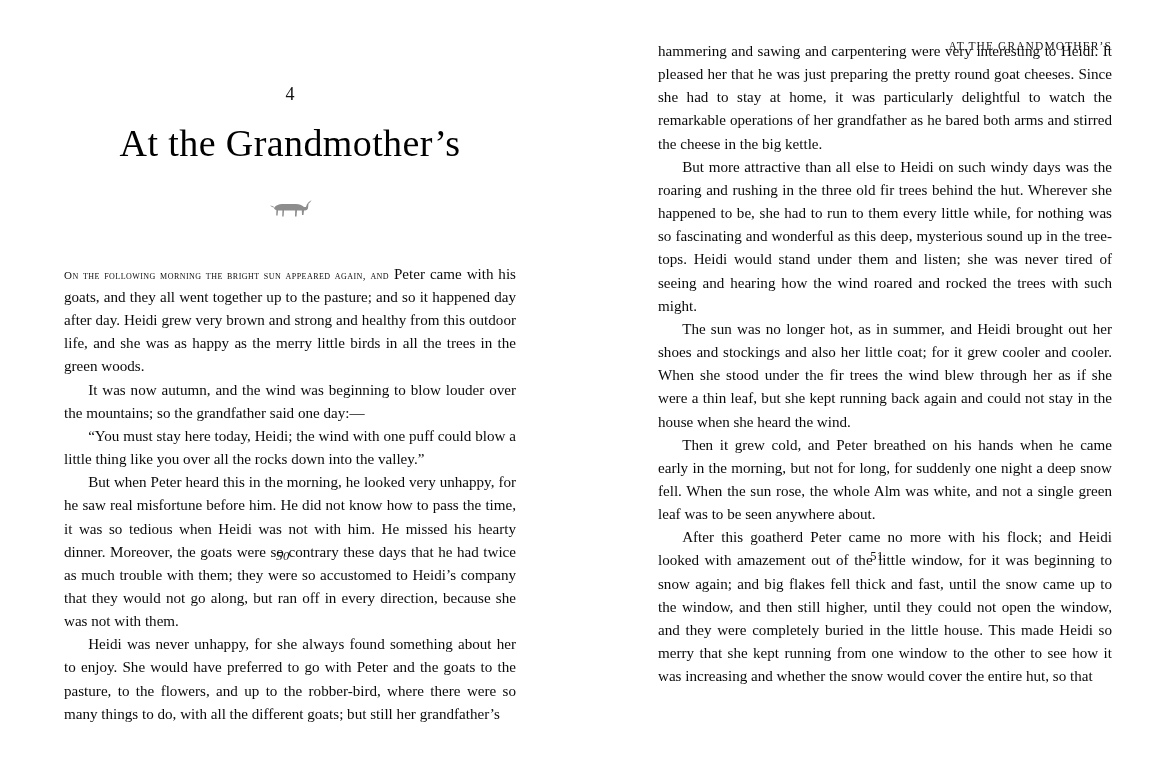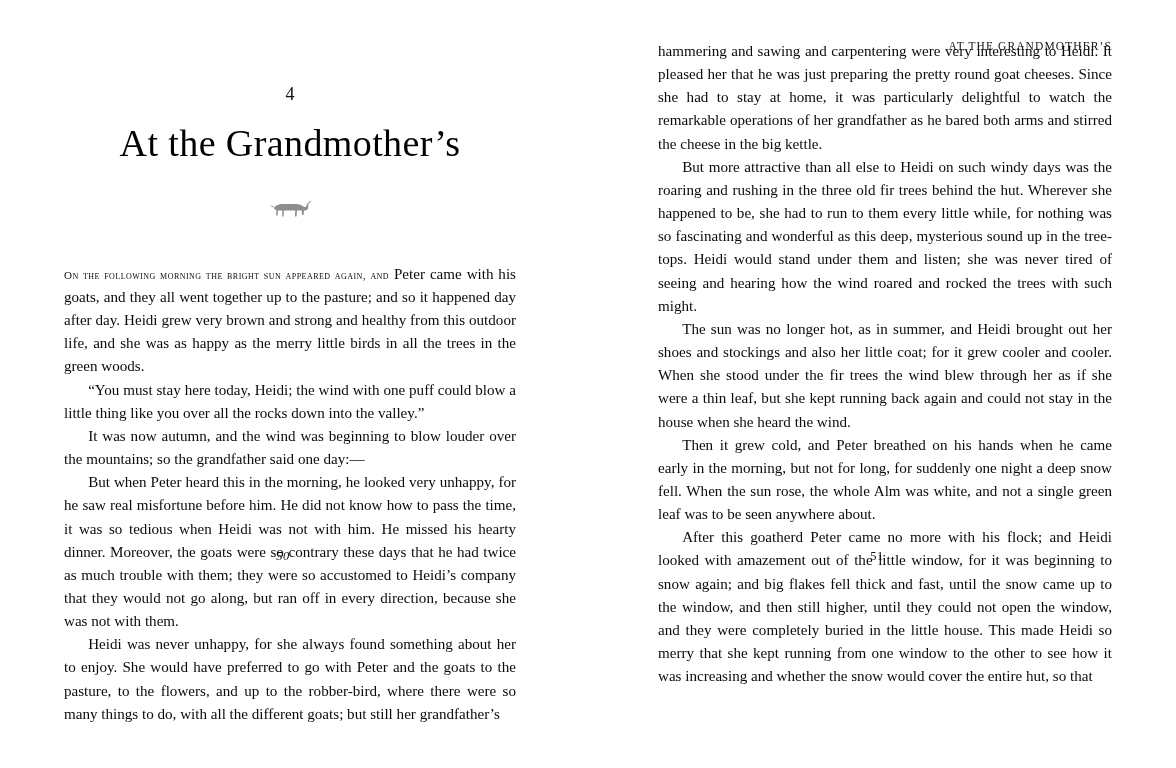--- a/index.html
+++ b/index.html
@@ -132,22 +132,22 @@
         <g fill="#8d8d8d">
           <path d="M8 13 C10 10, 13 9, 16 9 L30 9 C33 9, 36 10, 38 12 L40 12 L41 9 L42.5 9 L42 13 C42 14.5, 40.5 15.5, 39 15.5 L38 15.5 L37.5 20 L36 20 L35.8 15.5 L31 15.5 L30.5 21.5 L29 21.5 L29.2 15.5 L18 15.5 L17.6 21.5 L16.2 21.5 L16.4 15.5 L12 15.5 L11.6 20.5 L10.2 20.5 L10.4 15.2 C9 14.8, 8.2 14, 8 13 Z"></path>
           <path d="M41.2 8.6 C42.6 6.8, 44.4 5.6, 45.6 5.2 C44.8 6.6, 43.4 8, 42.2 8.9 Z"></path>
           <path d="M8 12.6 C6.4 12.2, 5 11.4, 4.2 10.4 C5.6 10.6, 7 11.2, 8.2 12 Z"></path>
         </g>
       </svg>
     </div>
 
     <div class="body-text">
       <p class="first"><span class="smallcaps">On the following morning the bright sun appeared again, and</span><span> Peter came with his goats, and they all went together up to the pasture; and so it happened day after day. Heidi grew very brown and strong and healthy from this outdoor life, and she was as happy as the merry little birds in all the trees in the green woods.</span></p>
+      <p>It was now autumn, and the wind was beginning to blow louder over the mountains; so the grandfather said one day:—</p>
       <p>“You must stay here today, Heidi; the wind with one puff could blow a little thing like you over all the rocks down into the valley.”</p>
-      <p>It was now autumn, and the wind was beginning to blow louder over the mountains; so the grandfather said one day:—</p>
       <p>But when Peter heard this in the morning, he looked very unhappy, for he saw real misfortune before him. He did not know how to pass the time, it was so tedious when Heidi was not with him. He missed his hearty dinner. Moreover, the goats were so contrary these days that he had twice as much trouble with them; they were so accustomed to Heidi’s company that they would not go along, but ran off in every direction, because she was not with them.</p>
       <p>Heidi was never unhappy, for she always found something about her to enjoy. She would have preferred to go with Peter and the goats to the pasture, to the flowers, and up to the robber-bird, where there were so many things to do, with all the different goats; but still her grandfather’s</p>
     </div>
 
     <div class="folio">50</div>
   </div>
 
   <div class="page page-right">
 
     <div class="running-head">At the Grandmother’s</div>

